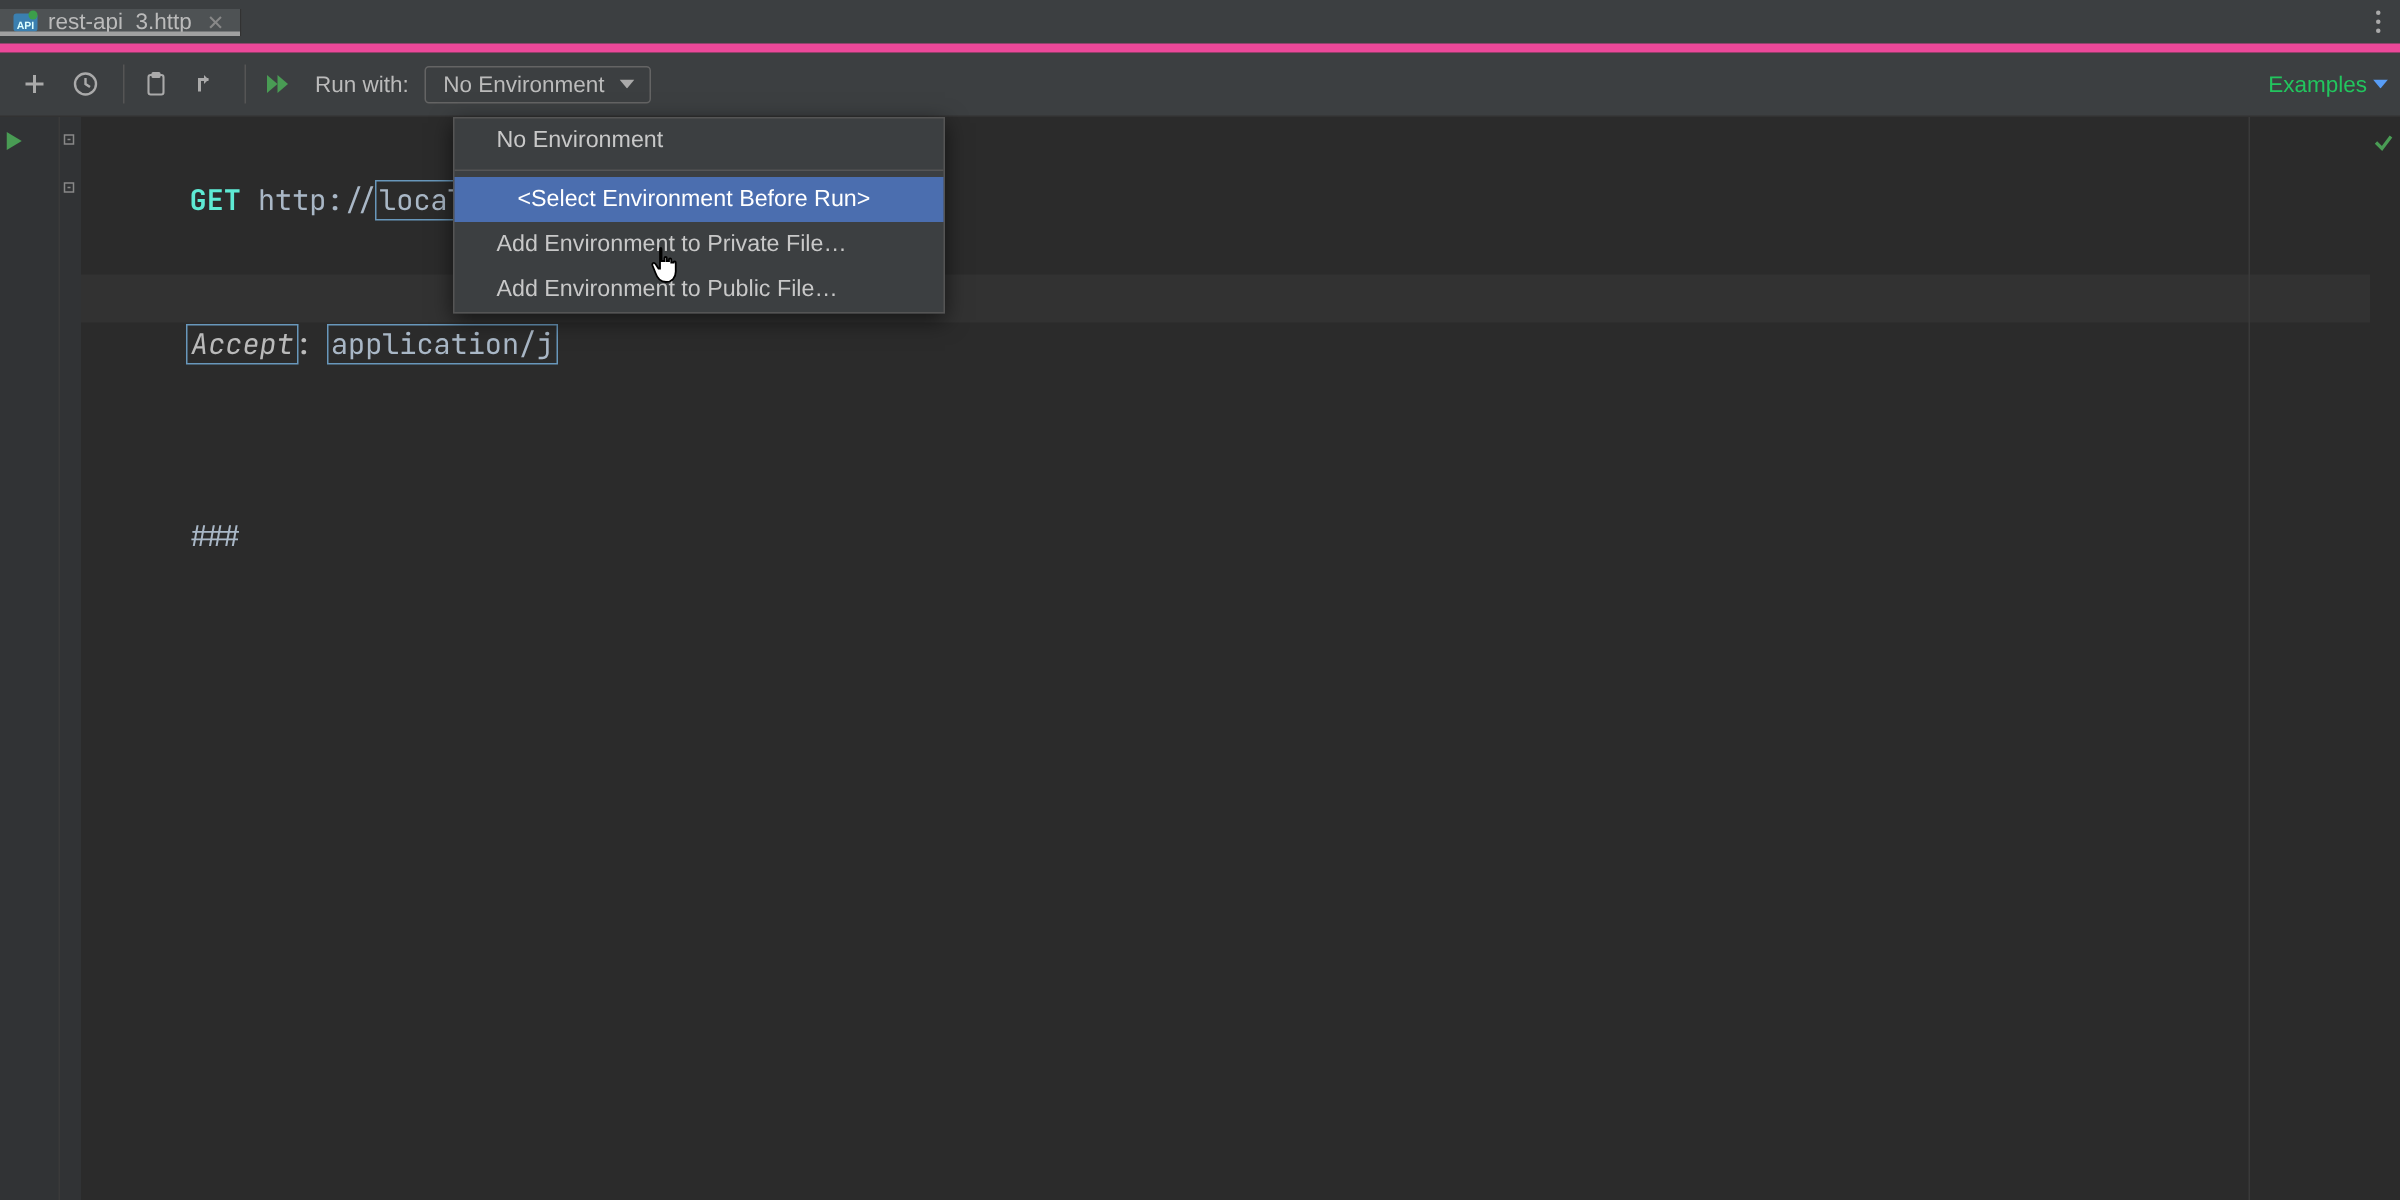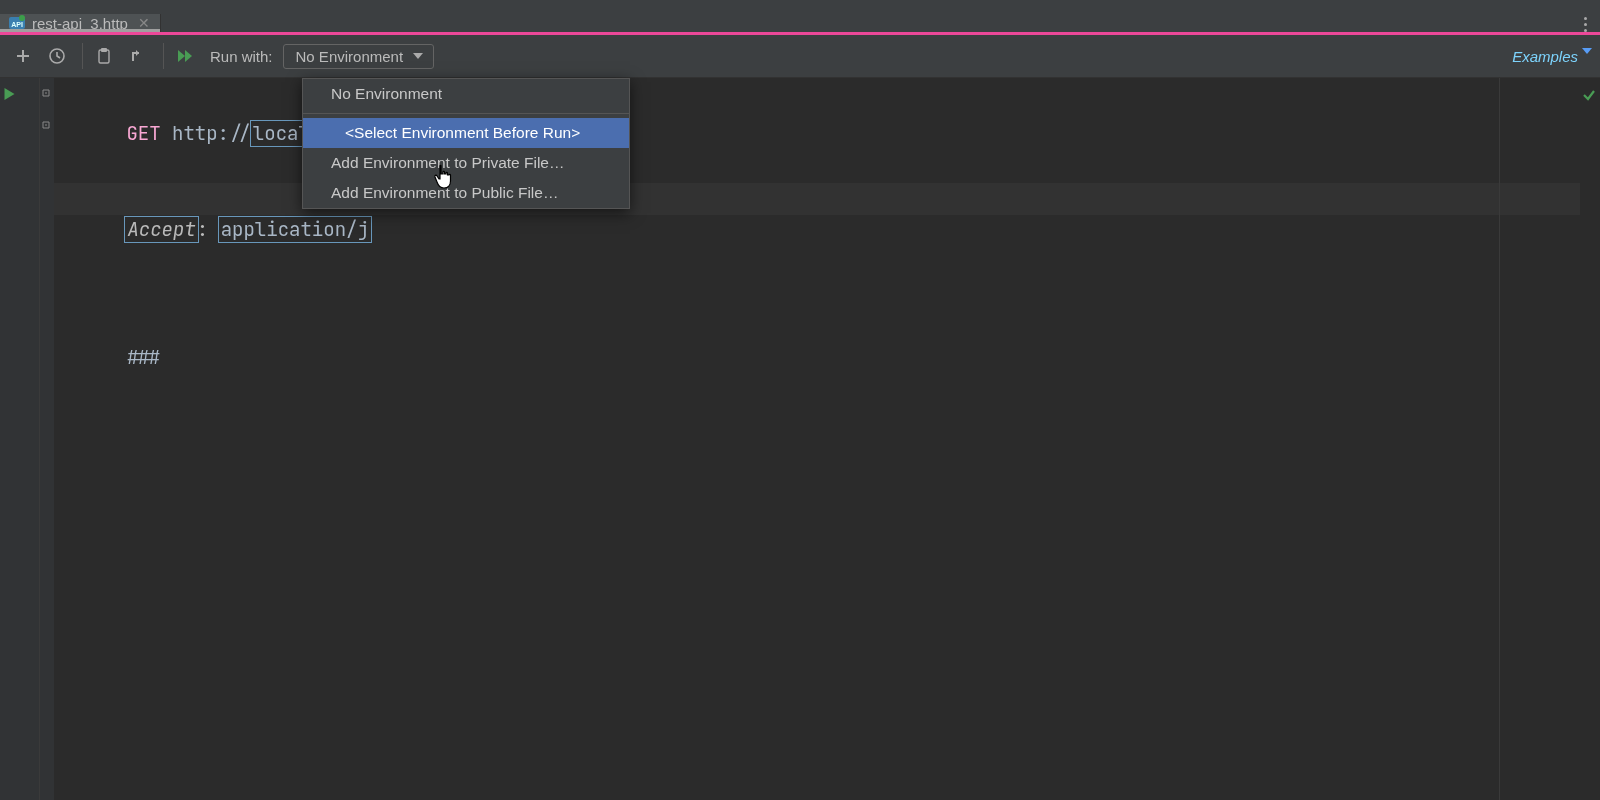--- a/index.html
+++ b/index.html
@@ -12,22 +12,22 @@
     height: 800px;
     overflow: hidden;
     position: relative;
   }
 
   
   .tabbar {
     height: 35px;
     background: #3c3f41;
     display: flex;
-    align-items: flex-end;
-    border-bottom: 3px solid #ec4899;
+    align-items: center;
+    border-bottom: 6px solid #ec4899;
     position: relative;
   }
   .tab {
     display: flex;
     align-items: center;
     padding: 0 10px 0 8px;
     background: #4e5254;
     border-right: 1px solid #323232;
     position: relative;
   }
@@ -92,25 +92,24 @@
     padding: 3px 10px 3px 12px;
     display: flex;
     align-items: center;
     gap: 10px;
     color: #bbb;
     background: #3c3f41;
   }
   .combo-arrow svg { display:block; }
   .examples {
     margin-left: auto;
-    color: #7dd3fc;
-    display: flex;
-    align-items: flex-start;
+    color: #22c55e;
+    display: flex;
+    align-items: center;
     gap: 4px;
-    font-style: italic;
   }
 
   
   .editor {
     display: flex;
     height: calc(800px - 35px - 43px);
     background: #2b2b2b;
     position: relative;
   }
   .gutter {
@@ -137,21 +136,21 @@
   }
   .code {
     flex: 1;
     padding: 8px 0 0 4px;
     font-family: "JetBrains Mono", Consolas, "Courier New", monospace;
     font-size: 19px;
     line-height: 32px;
     position: relative;
   }
   .code .line { white-space: pre; }
-  .tok-method { color: #f9a8d4; }
+  .tok-method { color: #5eead4; font-weight: bold; }
   .tok-url { color: #a9b7c6; }
   .tok-box {
     border: 1px solid #6897bb;
     padding: 0 2px;
     margin: 0 -2px;
   }
   .tok-header { color: #bababa; font-style: italic; }
   .tok-seps { color: #a9b7c6; }
   .line-highlight {
     position: absolute;

